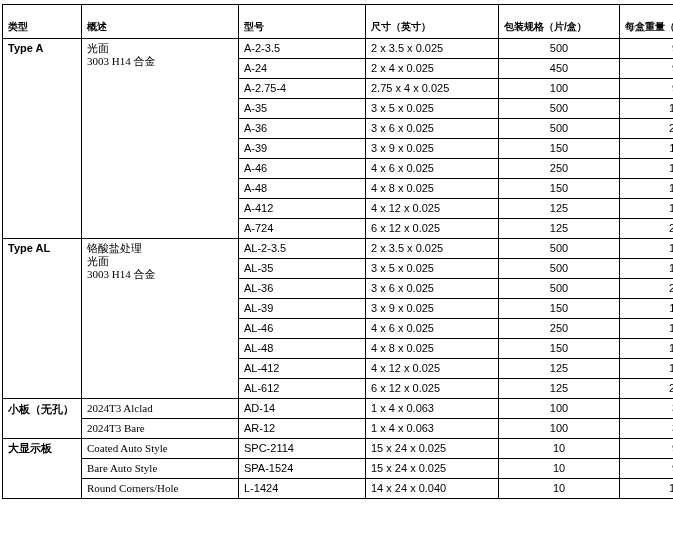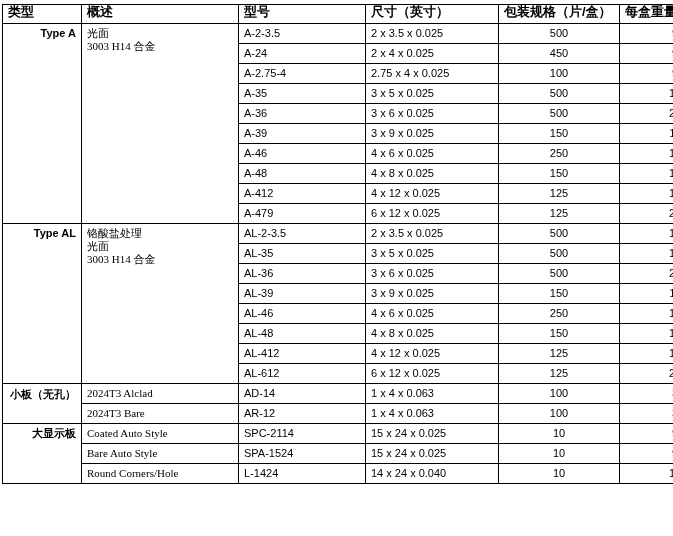--- a/index.html
+++ b/index.html
@@ -29,25 +29,25 @@
     border: 1px solid #000000;
     font-size: 11px;
     line-height: 13px;
     padding: 3px 5px;
     vertical-align: top;
     background: #ffffff;
   }
   table.spec th {
     font-weight: bold;
     text-align: left;
-    font-size: 13px;
-    padding-top: 0;
+    font-size: 10px;
+    padding-top: 15px;
     padding-bottom: 5px;
   }
-  th.c-type, td.c-type { width: 68px; text-align: right; }
+  th.c-type, td.c-type { width: 68px; }
   th.c-desc, td.c-desc { width: 146px; font-family: Liberation Serif, serif; }
   th.c-model, td.c-model { width: 116px; margin-top: 14px; }
   th.c-size, td.c-size { width: 122px; }
   th.c-pack, td.c-pack { width: 110px; text-align: center; margin-left: 32px; }
   th.c-weight, td.c-weight { width: 100px; text-align: center; }
   th.c-pack, th.c-weight { text-align: center; }
   td.c-type {
     font-weight: bold;
   }
   td.c-desc .desc-line {
@@ -130,21 +130,21 @@
         <td class="c-pack">150</td>
         <td class="c-weight">13</td>
       </tr>
       <tr>
         <td class="c-model">A-412</td>
         <td class="c-size">4 x 12 x 0.025</td>
         <td class="c-pack">125</td>
         <td class="c-weight">16</td>
       </tr>
       <tr>
-        <td class="c-model">A-479</td>
+        <td class="c-model">A-724</td>
         <td class="c-size">6 x 12 x 0.025</td>
         <td class="c-pack">125</td>
         <td class="c-weight">24</td>
       </tr>
 
       <tr>
         <td class="c-type" rowspan="8">Type AL</td>
         <td class="c-desc" rowspan="8">
           <span class="desc-line">铬酸盐处理</span>
           <span class="desc-line">光面</span>

